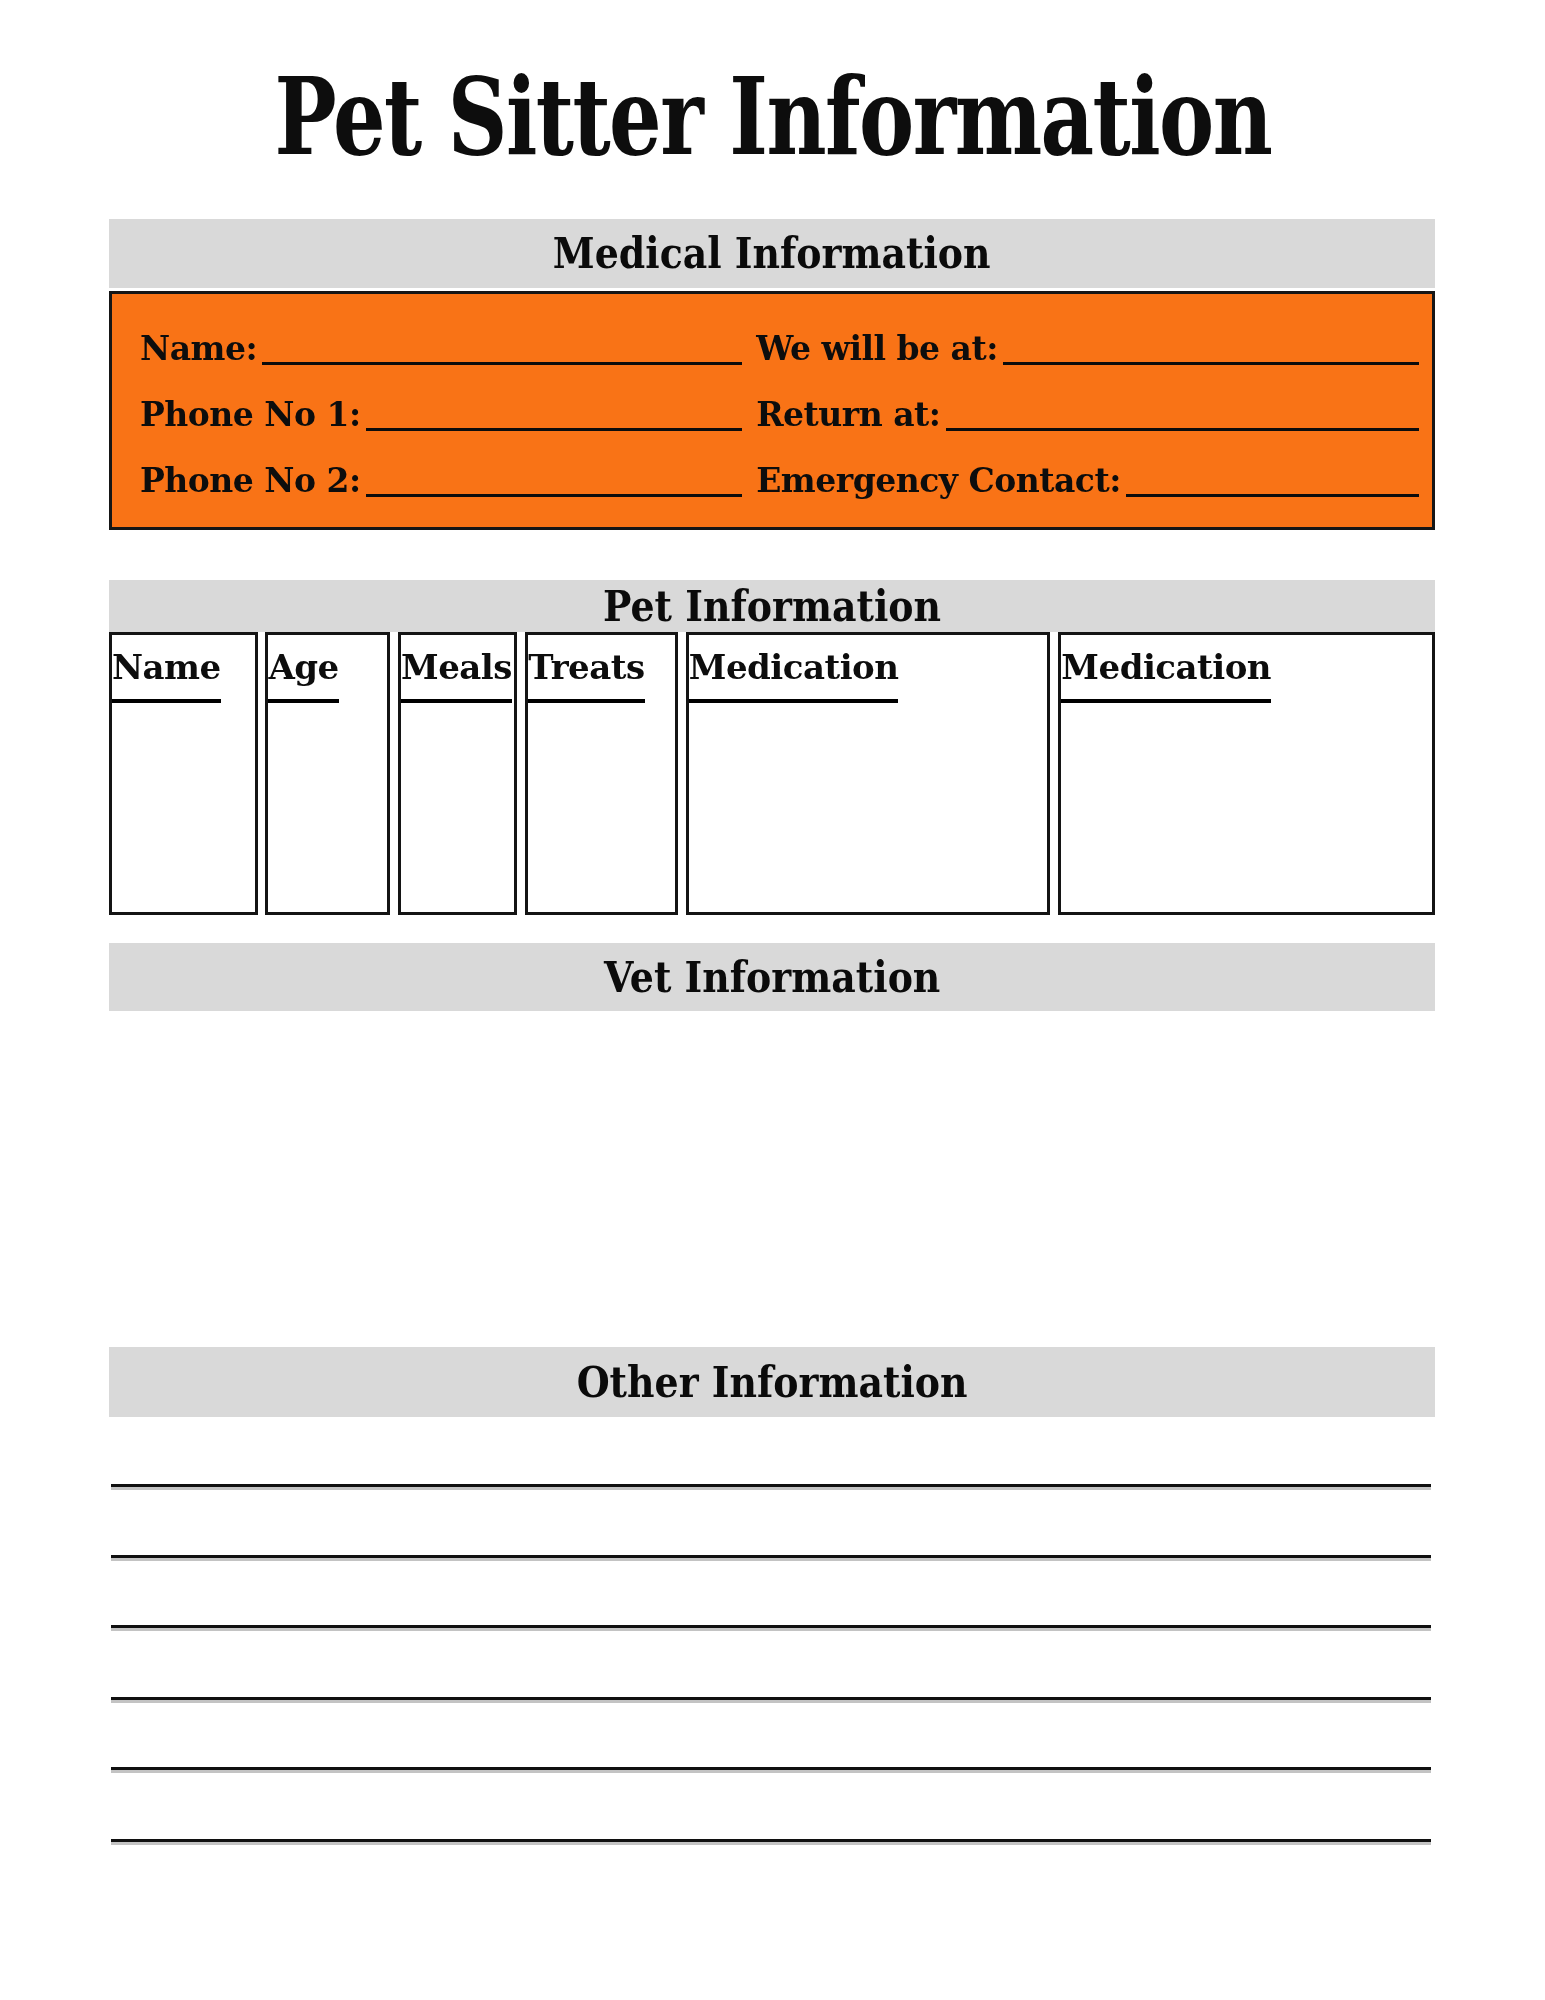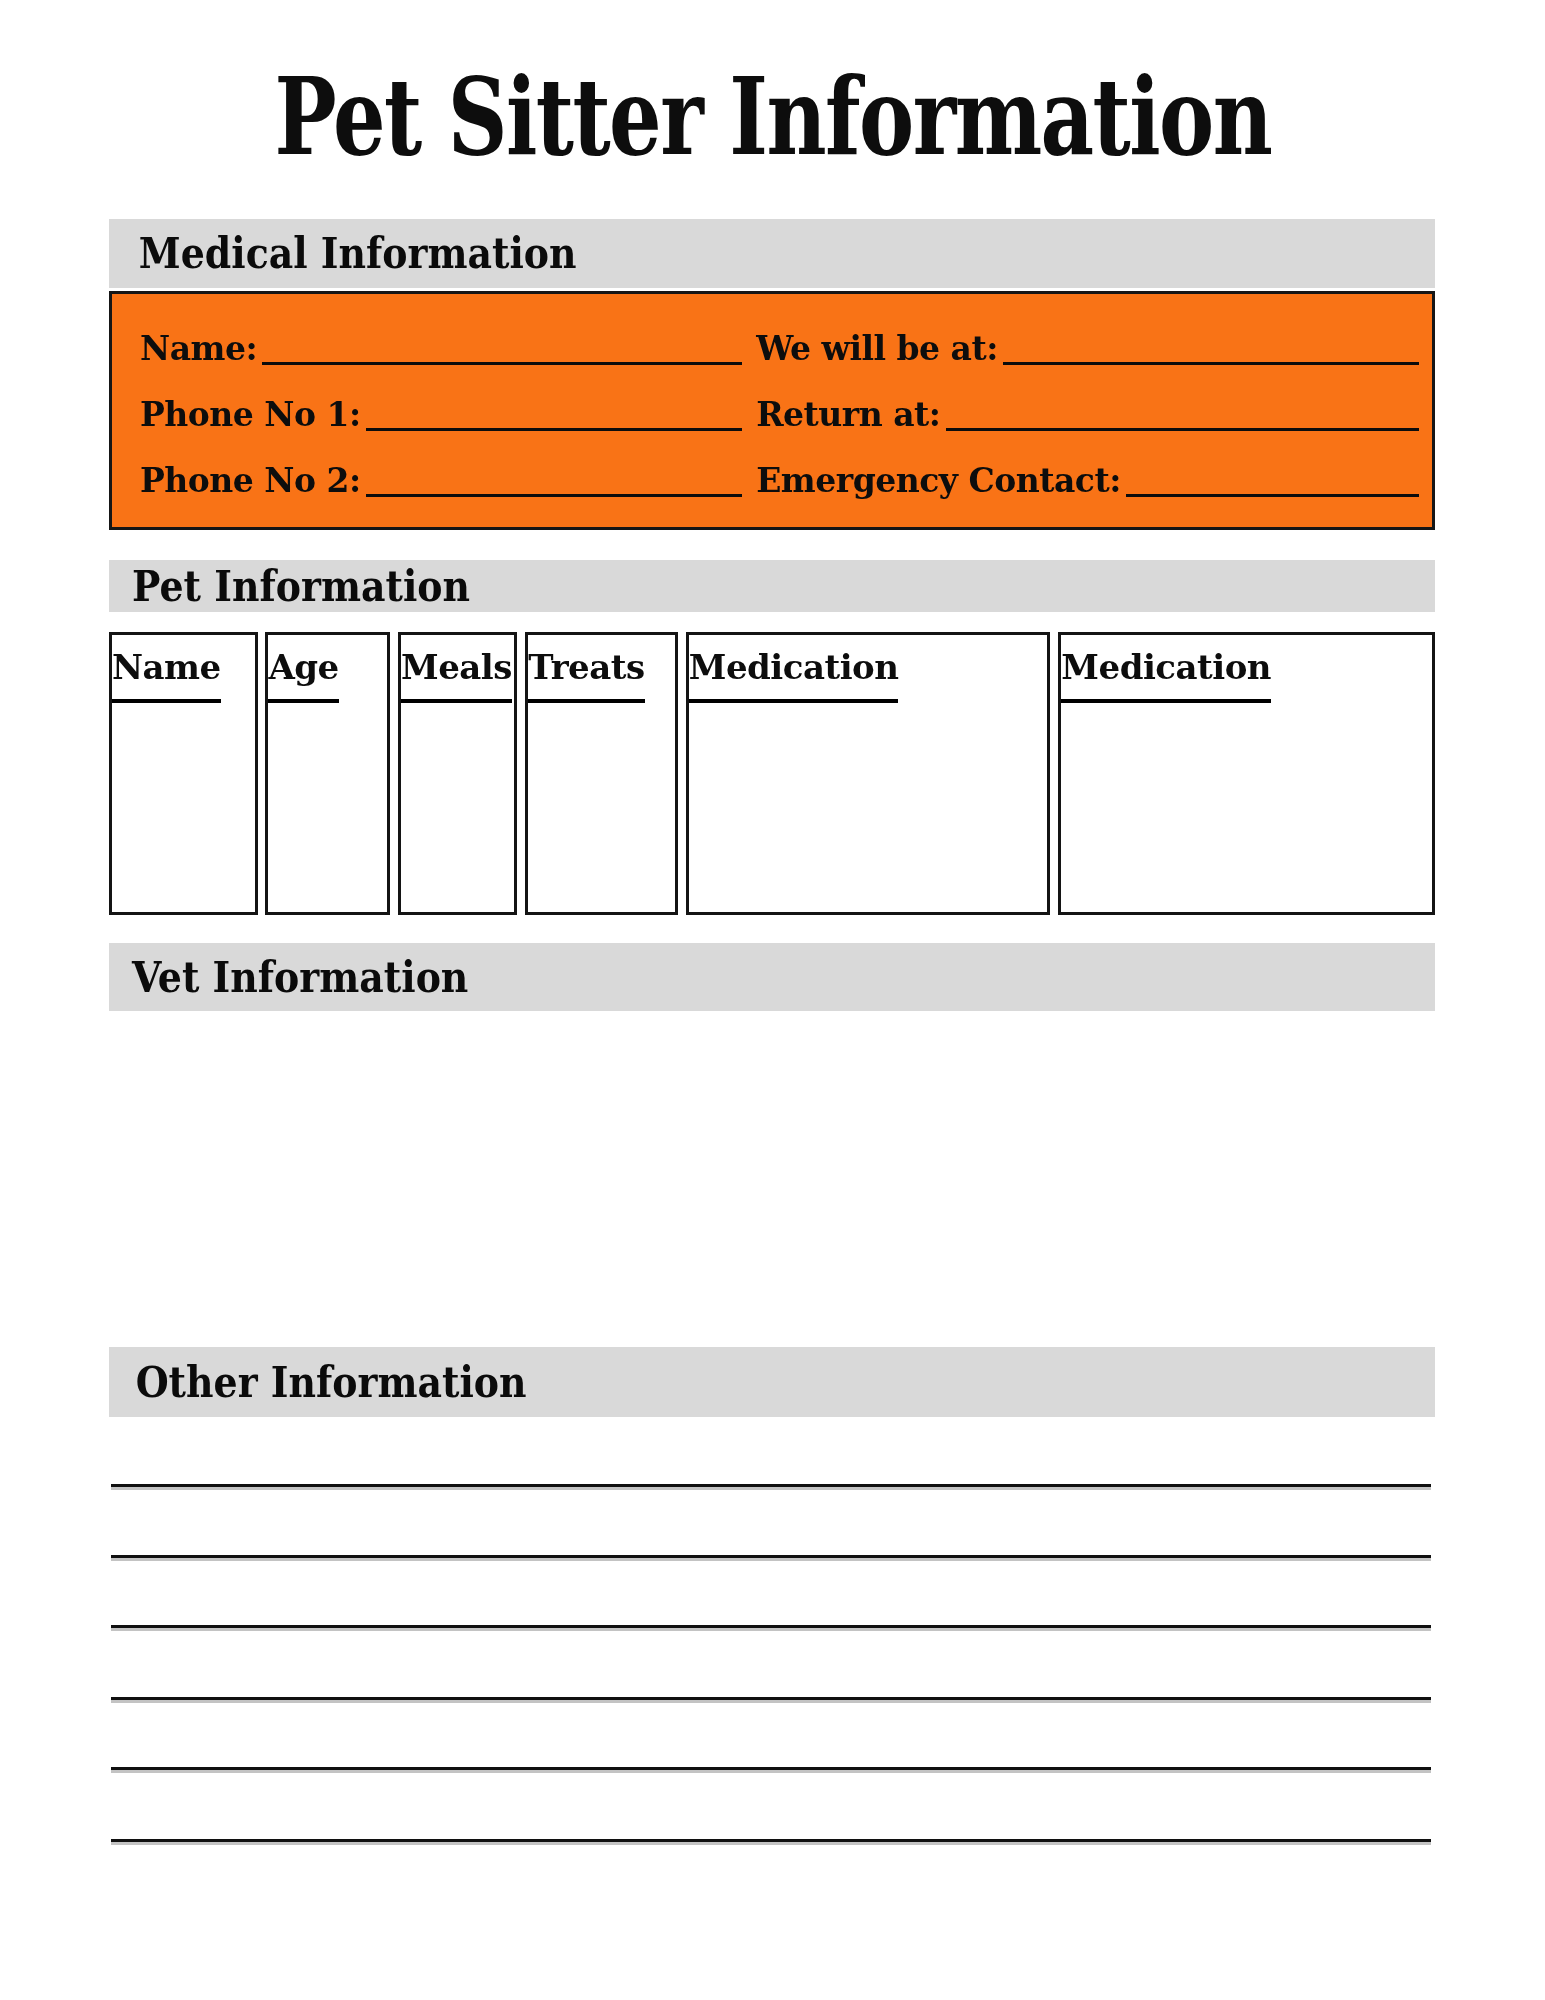--- a/index.html
+++ b/index.html
@@ -20,29 +20,29 @@
     font-size: 106px; font-weight: bold; line-height: 1;
     letter-spacing: -2px;
     white-space: nowrap;
   }
   .doc-title > span { display: inline-block; transform: scaleX(0.78); transform-origin: center; }
 
   
   .sec-bar {
     position: absolute; left: 109px; width: 1326px; height: 69px;
     background: #d9d9d9;
-    display: flex; align-items: center; 
+    display: flex; align-items: center; justify-content: center;
   }
   .sec-bar .sec-title {
     font-size: 43px; font-weight: bold; line-height: 1;
     display: inline-block; transform: scaleX(0.88); transform-origin: center;
     white-space: nowrap; color: #0b0b0b;
   }
   .bar-medical { top: 219px; }
-  .bar-pet     { top: 560px; height: 52px; }
+  .bar-pet     { top: 580px; height: 52px; }
   .bar-vet     { top: 943px; height: 68px; }
   .bar-other   { top: 1347px; height: 70px; }
 
   
   .medical-box {
     position: absolute; top: 291px; left: 109px; width: 1326px; height: 239px;
     border: 3px solid #161616; background: #f97316;
     display: flex; padding-top: 8px;
   }
   .m-col { display: flex; flex-direction: column; }

